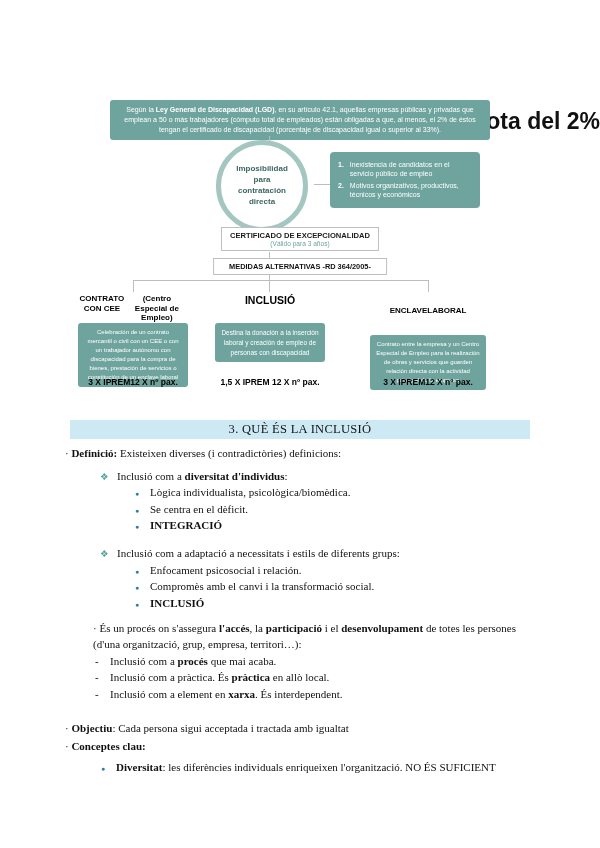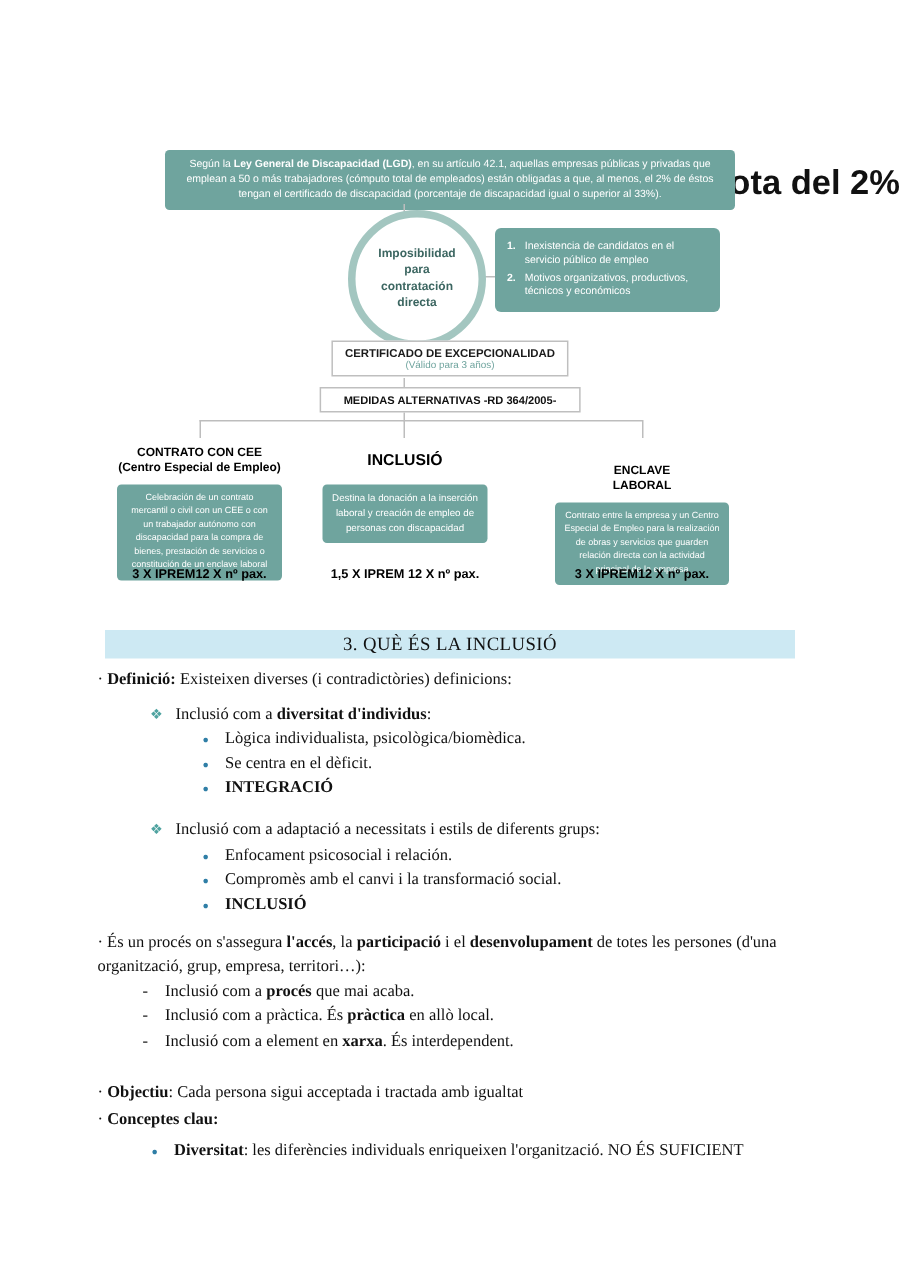--- a/index.html
+++ b/index.html
@@ -20,21 +20,21 @@
     margin-top:48px;
   }
   .law-box {
     position:absolute; left:110px; top:100px; width:380px;
     background:var(--teal); color:#fff; border-radius:3px;
     font-size:7px; line-height:1.45; text-align:center; padding:5px 12px;
   }
   .conn { position:absolute; background:var(--line); }
 
   .circle {
-    position:absolute; left:232px; top:140px; width:92px; height:92px;
+    position:absolute; left:216px; top:140px; width:92px; height:92px;
     border-radius:50%; background:#fff; border:5px solid var(--ring);
     display:flex; align-items:center; justify-content:center;
     text-align:center; font-weight:bold; font-size:8px; line-height:1.35;
     color:#3c6661; padding:8px; z-index:3;
   }
   .reasons-box {
     position:absolute; left:330px; top:152px; width:150px;
     background:var(--teal); border-radius:4px; color:#fff;
     font-size:7px; line-height:1.35; padding:6px 8px;
   }
@@ -49,21 +49,21 @@
   .cert-title { font-weight:bold; font-size:7.6px; color:#1a1a1a; }
   .cert-note { font-size:6.6px; color:var(--teal); }
   .measures-box {
     position:absolute; top:258px; left:50%; transform:translateX(-50%);
     background:#fff; border:1px solid #bfbfbf; 
     padding:3px 15px; white-space:nowrap; font-weight:bold; font-size:7.4px; z-index:4;
   }
 
   .col { position:absolute; top:294px; width:110px; text-align:center; }
   .col-title {
-    height:26px; display:flex; flex-direction:column; justify-content:center;
+    height:26px; display:flex; flex-direction:row; justify-content:center;
     font-weight:bold; font-size:8px; line-height:1.2; color:#000;
   }
   .col-title.lg { font-size:10.5px; }
   .col-desc {
     margin-top:3px; background:var(--teal); color:#fff; border-radius:3px;
     font-size:6px; line-height:1.5; padding:5px 6px; text-align:center;
   }
   .amount {
     position:absolute; top:377px; text-align:center;
     font-weight:bold; font-size:8.5px; color:#000;
@@ -83,21 +83,21 @@
   .row { display:flex; align-items:baseline; }
   .m { flex:none; }
   .diamond-row { padding-left:35px; margin-top:7px; }
   .diamond-row .m { color:var(--diamond); font-size:9.5px; width:17px; }
   .dot-row { padding-left:70px; margin-top:1px; }
   .dot-row .m { color:var(--dot); font-size:7px; width:15px; }
   .dash-row { padding-left:30px; margin-top:1px; }
   .dash-row .m { width:15px; }
   .concept-row { padding-left:36px; margin-top:5px; }
   .concept-row .m { color:var(--dot); font-size:7px; width:15px; }
-  .para { margin-top:10px; }
+  .para { margin-top:10px;margin-left:28px; }
   .mt-lg { margin-top:18px; }
   .mt-sm { margin-top:3px; }
 </style>
 </head>
 <body>
 
 <div class="page">
 
   <h1 class="page-title">Cuota del 2%</h1>
 

